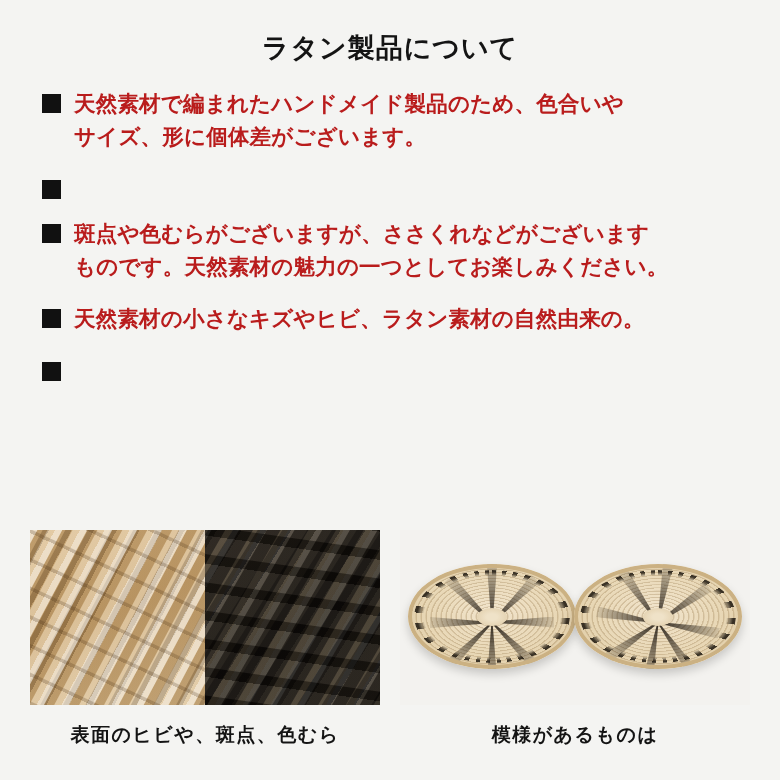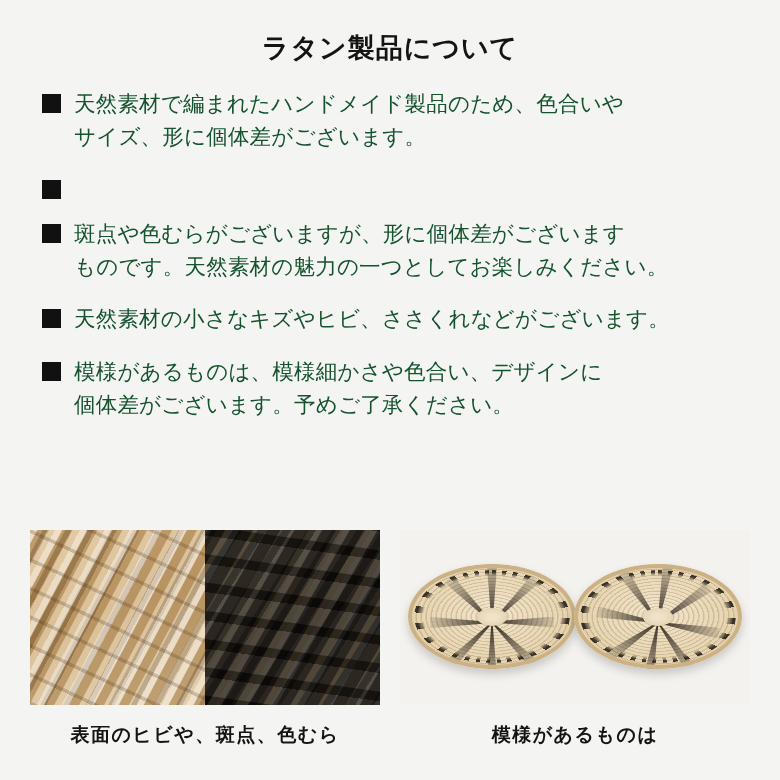--- a/index.html
+++ b/index.html
@@ -46,22 +46,23 @@
     width: 19px;
     height: 19px;
     background: #111111;
     margin-top: 6px;
     margin-right: 13px;
   }
   .note-text {
     font-size: 21.5px;
     line-height: 1.55;
     letter-spacing: 0.2px;
-    color: #14532d;
+    color: #b91c1c;
     white-space: pre-line;
+    font-weight: bold;
   }
   .gallery {
     position: absolute;
     left: 0;
     right: 0;
     bottom: 0;
     height: 250px;
   }
   .photo-row {
     display: flex;
@@ -227,31 +228,29 @@
     <li class="note">
       <span class="bullet"></span>
       <span class="note-text">天然素材で編まれたハンドメイド製品のため、色合いや
 サイズ、形に個体差がございます。</span>
     </li>
     <li class="note">
       <span class="bullet"></span>
     </li>
     <li class="note">
       <span class="bullet"></span>
-      <span class="note-text">斑点や色むらがございますが、形に個体差がございます
+      <span class="note-text">斑点や色むらがございますが、ささくれなどがございます
 ものです。天然素材の魅力の一つとしてお楽しみください。</span>
     </li>
     <li class="note">
       <span class="bullet"></span>
-      <span class="note-text">天然素材の小さなキズやヒビ、ささくれなどがございます。</span>
-    </li>
-    <li class="note">
-      <span class="bullet"></span>
-      <span class="note-text">模様があるものは、模様細かさや色合い、デザインに
-個体差がございます。予めご了承ください。</span>
+      <span class="note-text">天然素材の小さなキズやヒビ、ラタン素材の自然由来の。</span>
+    </li>
+    <li class="note">
+      <span class="bullet"></span>
     </li>
   </ul>
 
   <div class="gallery">
     <div class="photo-row">
 
       <div class="photo-block">
         <div class="photo">
           <div class="weave-split">
             <div class="weave-light"></div>

